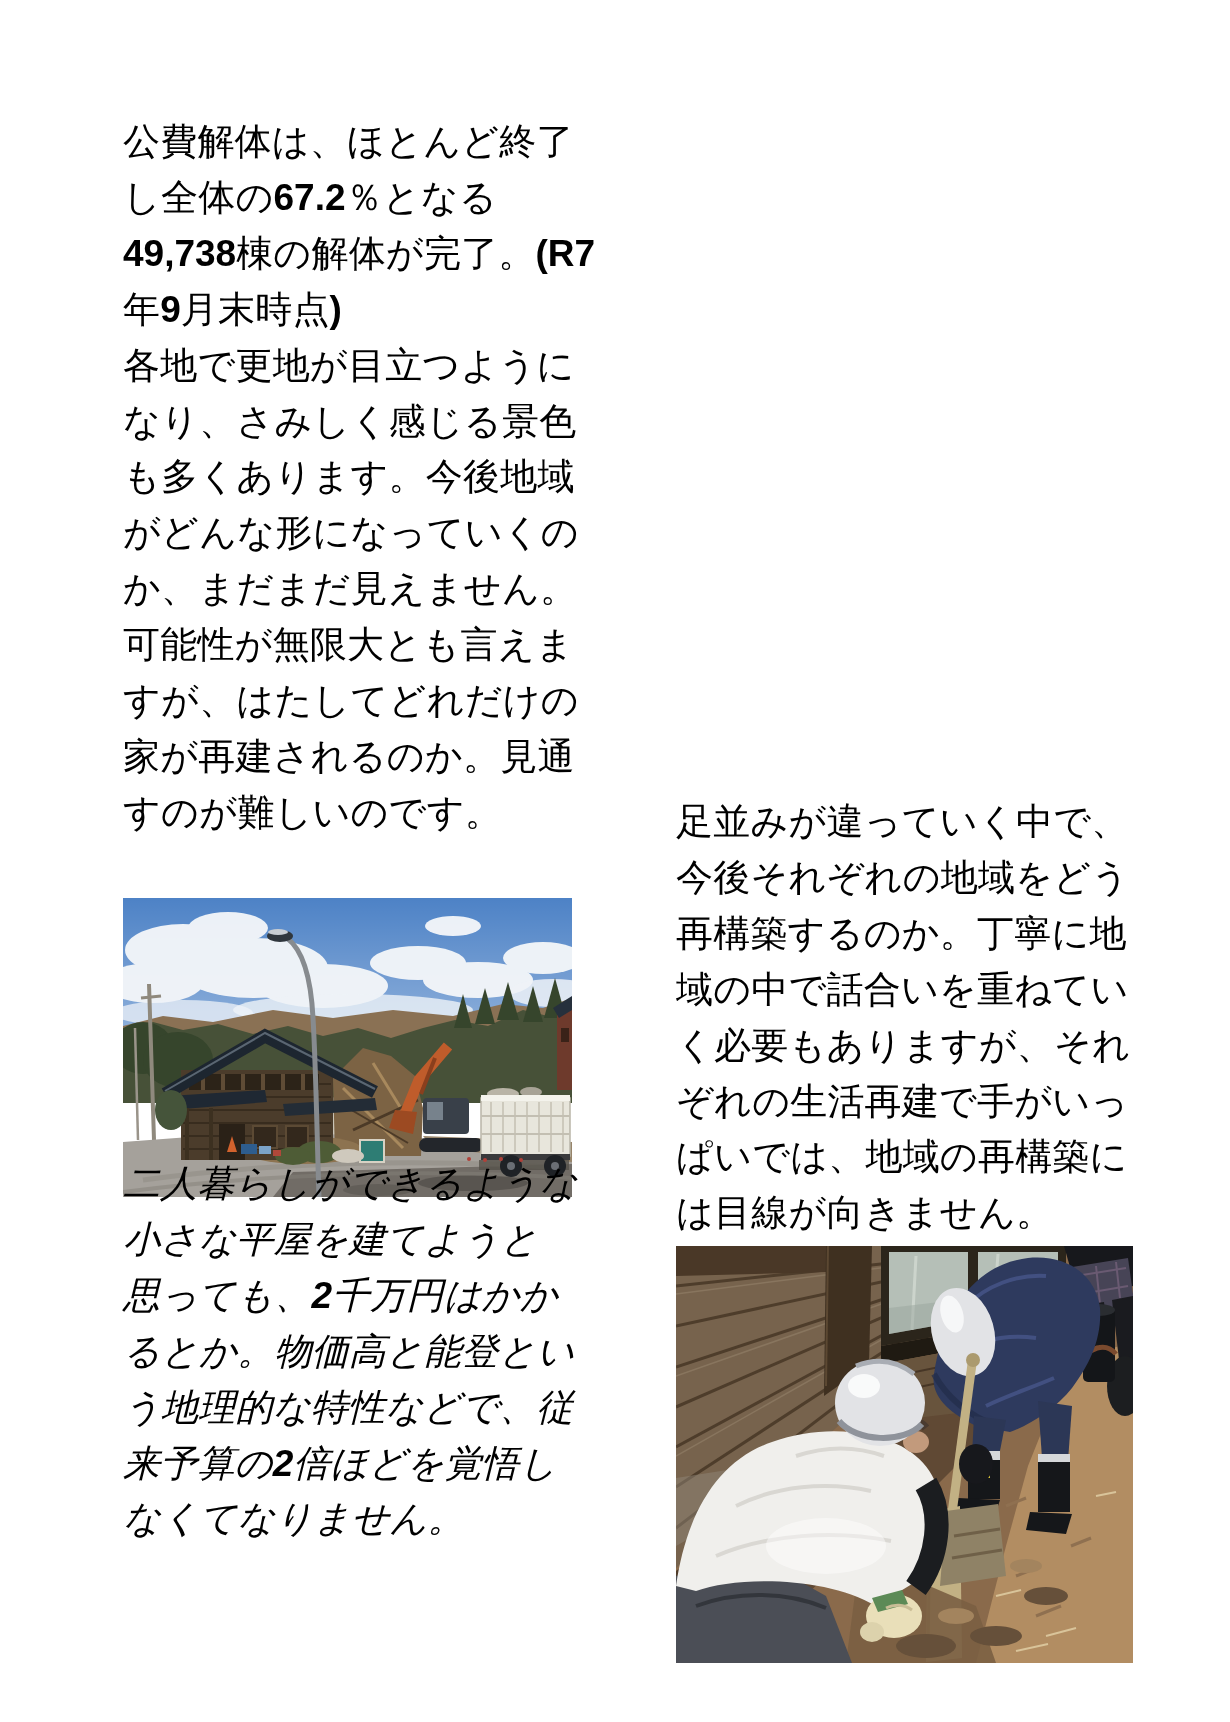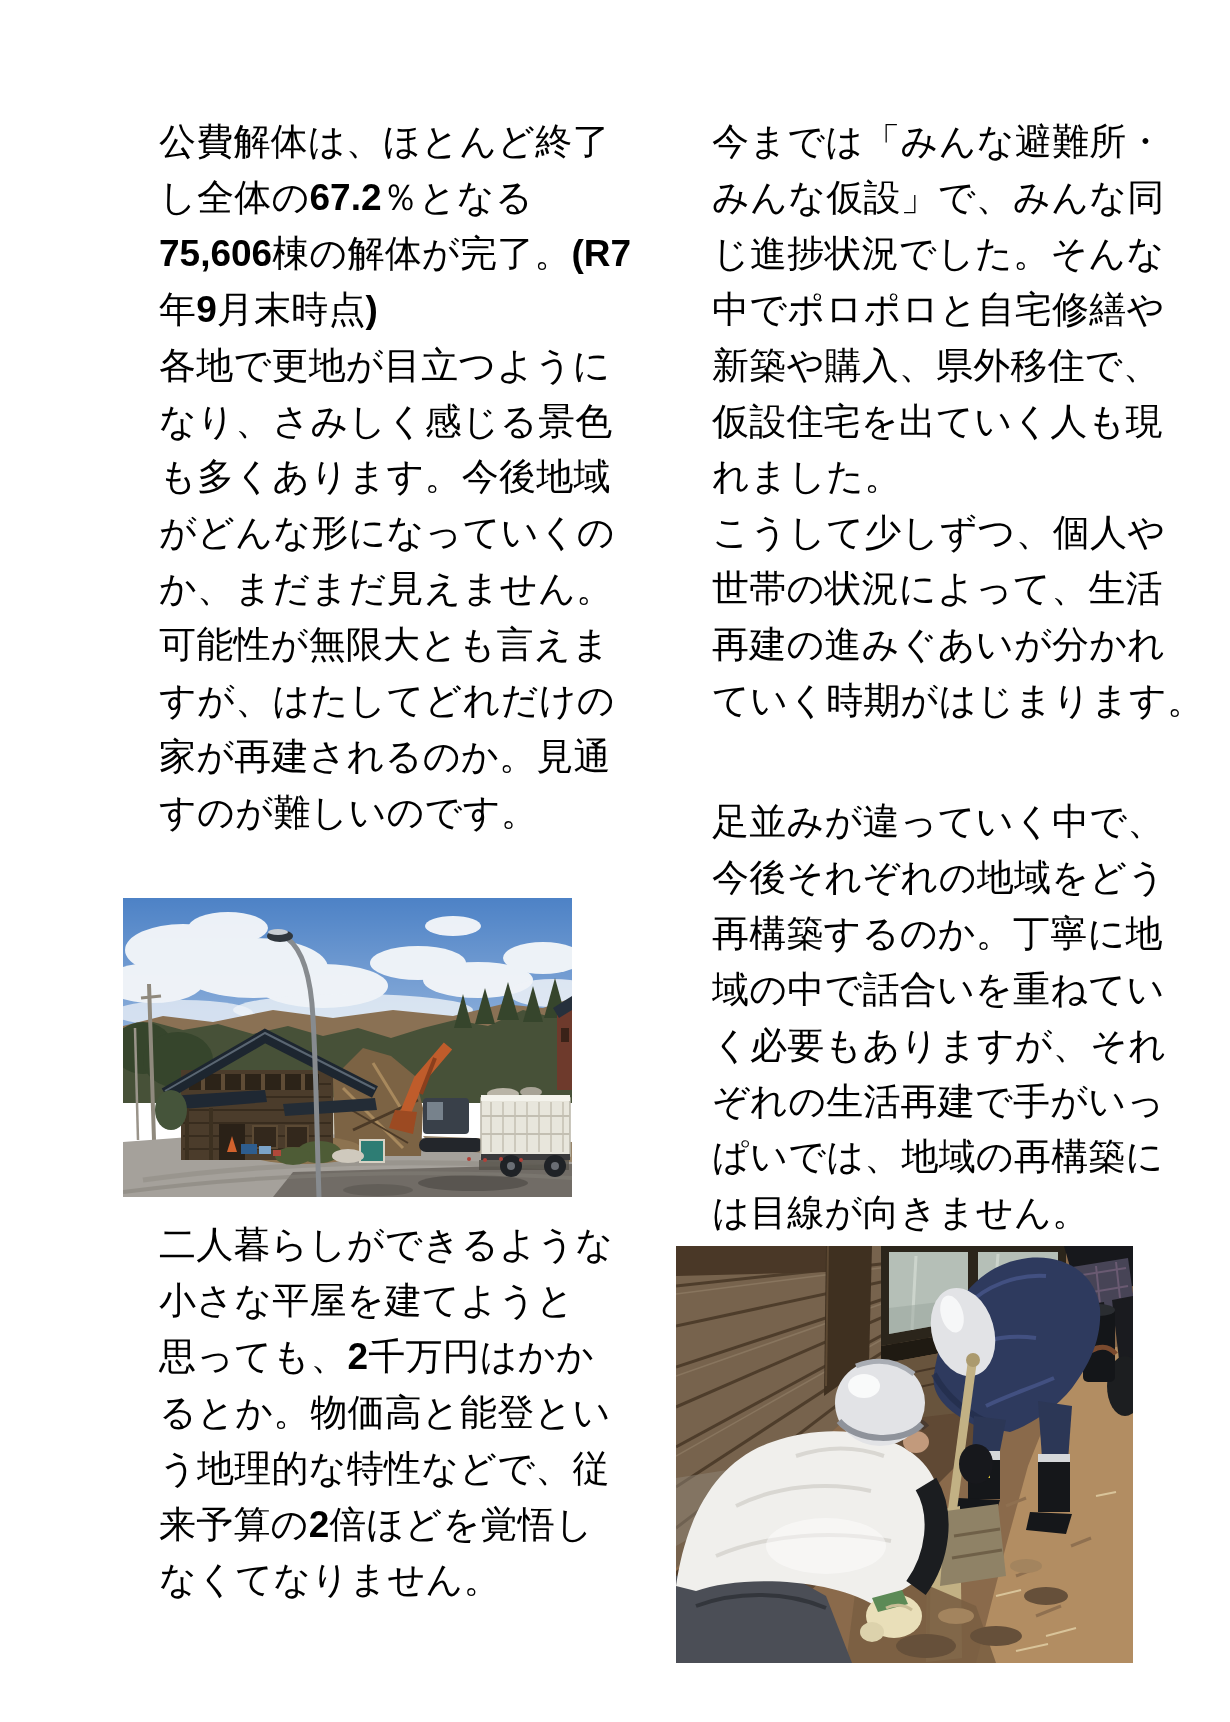--- a/index.html
+++ b/index.html
@@ -13,42 +13,41 @@
   }
   .page { position: absolute; inset: 0; background: #ffffff; }
   .jp-par {
     position: absolute;
     font-size: 37px;
     line-height: 55.9px;
     color: #000000;
     white-space: pre;
     letter-spacing: 0.2px;
     font-family: "Liberation Sans", sans-serif;
-    margin-left: 36px;
   }
   .jp-par .latin { font-weight: bold; letter-spacing: 0; }
   figure.photo { position: absolute; margin: 0; padding: 0; }
   figure.photo svg { display: block; width: 100%; height: 100%; }
   .col-left  { left: 123px; }
   .col-right { left: 676px; }
   #p-l1 { top: 114px; }
-  #p-l2 { top: 1217px; }
+  #p-l2 { top: 1156px; font-style: italic; }
   #p-r1 { top: 114px; }
   #p-r2 { top: 794px; }
   #photo1 { left: 123px; top: 898px;  width: 449px; height: 299px; }
   #photo2 { left: 676px; top: 1246px; width: 457px; height: 417px; }
 </style>
 </head>
 <body>
 
 <div class="page">
 
   <div id="p-l1" class="jp-par col-left">公費解体は、ほとんど終了
 し全体の<span class="latin">67.2</span>％となる
-<span class="latin">75,606</span>棟の解体が完了。<span class="latin">(R7</span>
+<span class="latin">49,738</span>棟の解体が完了。<span class="latin">(R7</span>
 年<span class="latin">9</span>月末時点<span class="latin">)</span>
 各地で更地が目立つように
 なり、さみしく感じる景色
 も多くあります。今後地域
 がどんな形になっていくの
 か、まだまだ見えません。
 可能性が無限大とも言えま
 すが、はたしてどれだけの
 家が再建されるのか。見通
 すのが難しいのです。</div>
@@ -211,31 +210,20 @@
   </figure>
 
   <div id="p-l2" class="jp-par col-left">二人暮らしができるような
 小さな平屋を建てようと
 思っても、<span class="latin">2</span>千万円はかか
 るとか。物価高と能登とい
 う地理的な特性などで、従
 来予算の<span class="latin">2</span>倍ほどを覚悟し
 なくてなりません。</div>
 
-  <div id="p-r1" class="jp-par col-right">今までは「みんな避難所・
-みんな仮設」で、みんな同
-じ進捗状況でした。そんな
-中でポロポロと自宅修繕や
-新築や購入、県外移住で、
-仮設住宅を出ていく人も現
-れました。
-こうして少しずつ、個人や
-世帯の状況によって、生活
-再建の進みぐあいが分かれ
-ていく時期がはじまります。</div>
 
   <div id="p-r2" class="jp-par col-right">足並みが違っていく中で、
 今後それぞれの地域をどう
 再構築するのか。丁寧に地
 域の中で話合いを重ねてい
 く必要もありますが、それ
 ぞれの生活再建で手がいっ
 ぱいでは、地域の再構築に
 は目線が向きません。</div>
 

